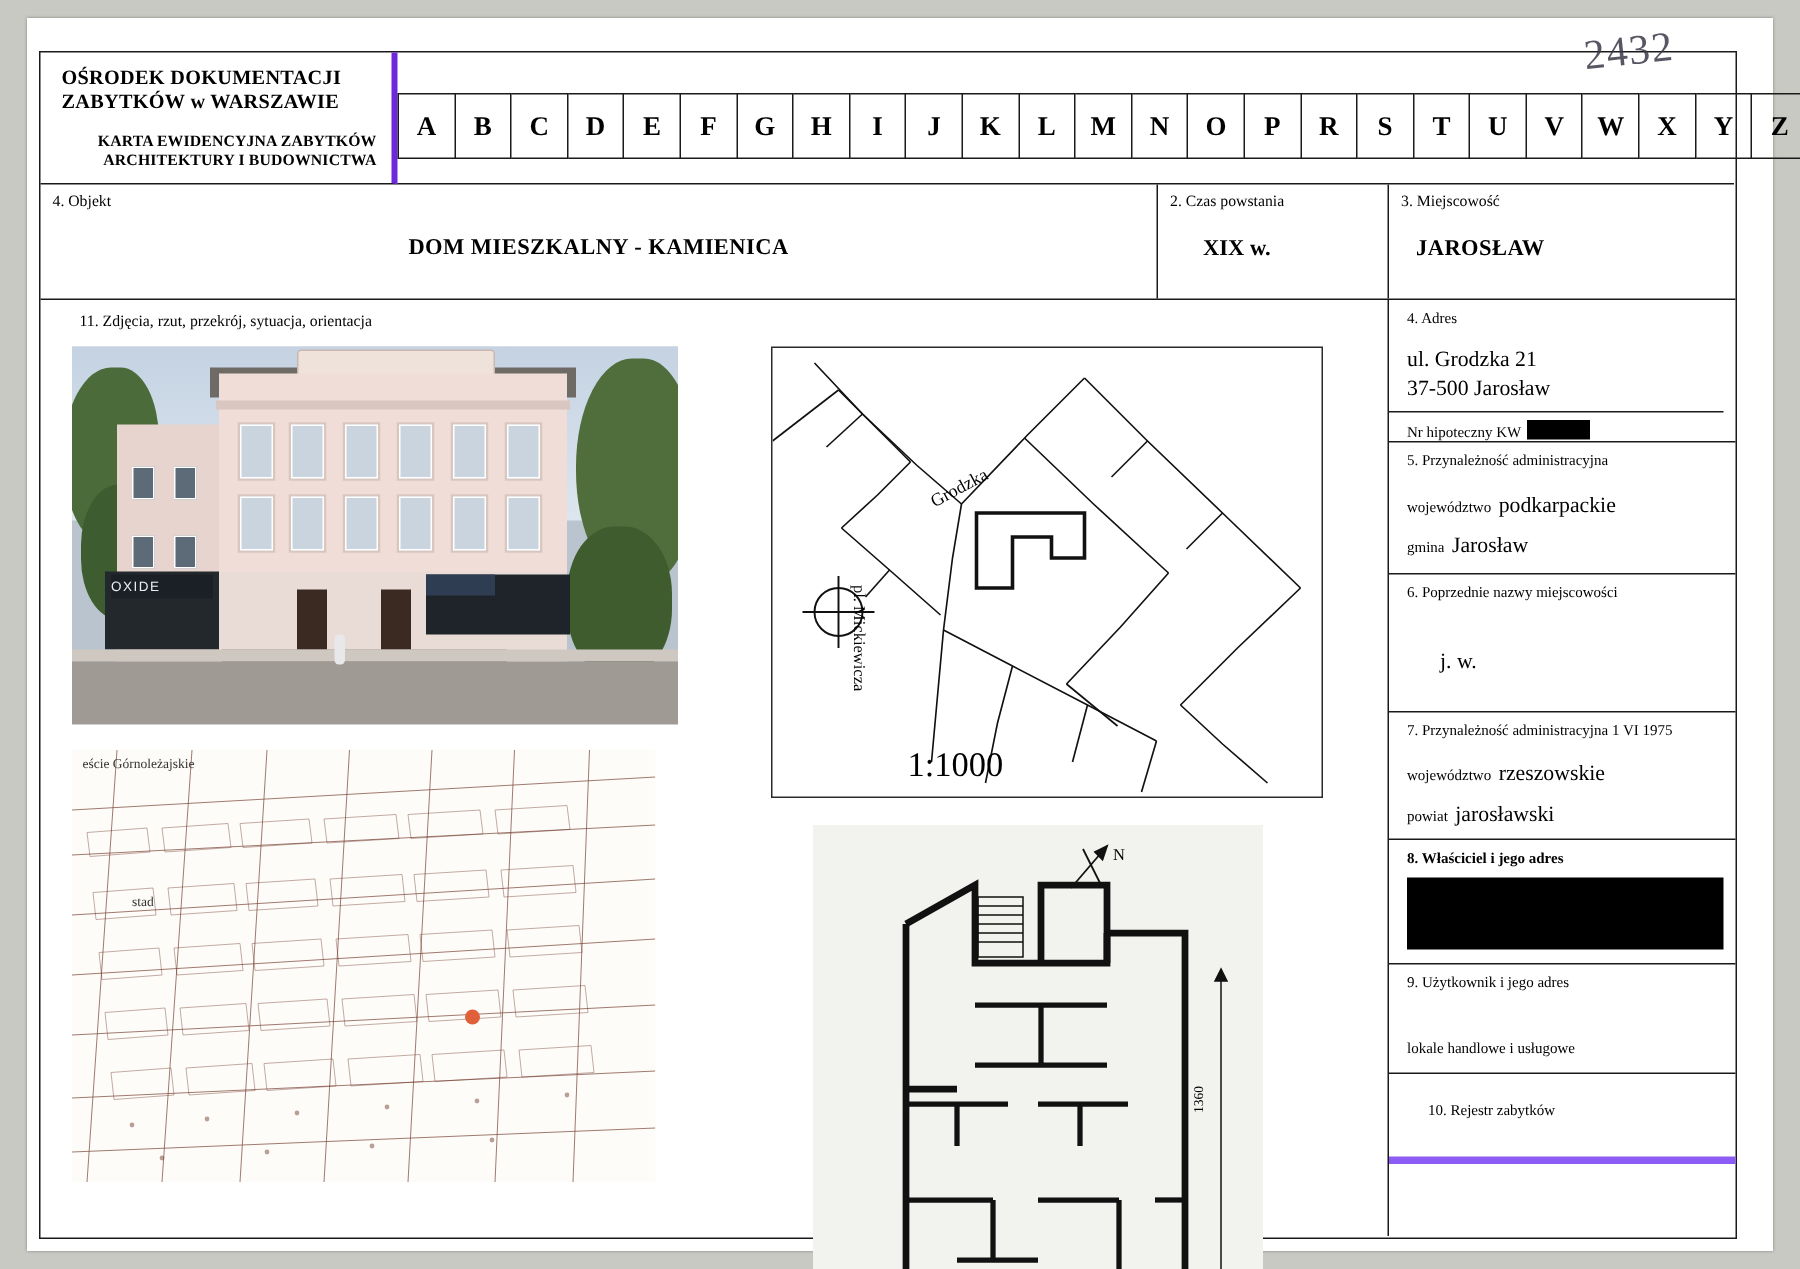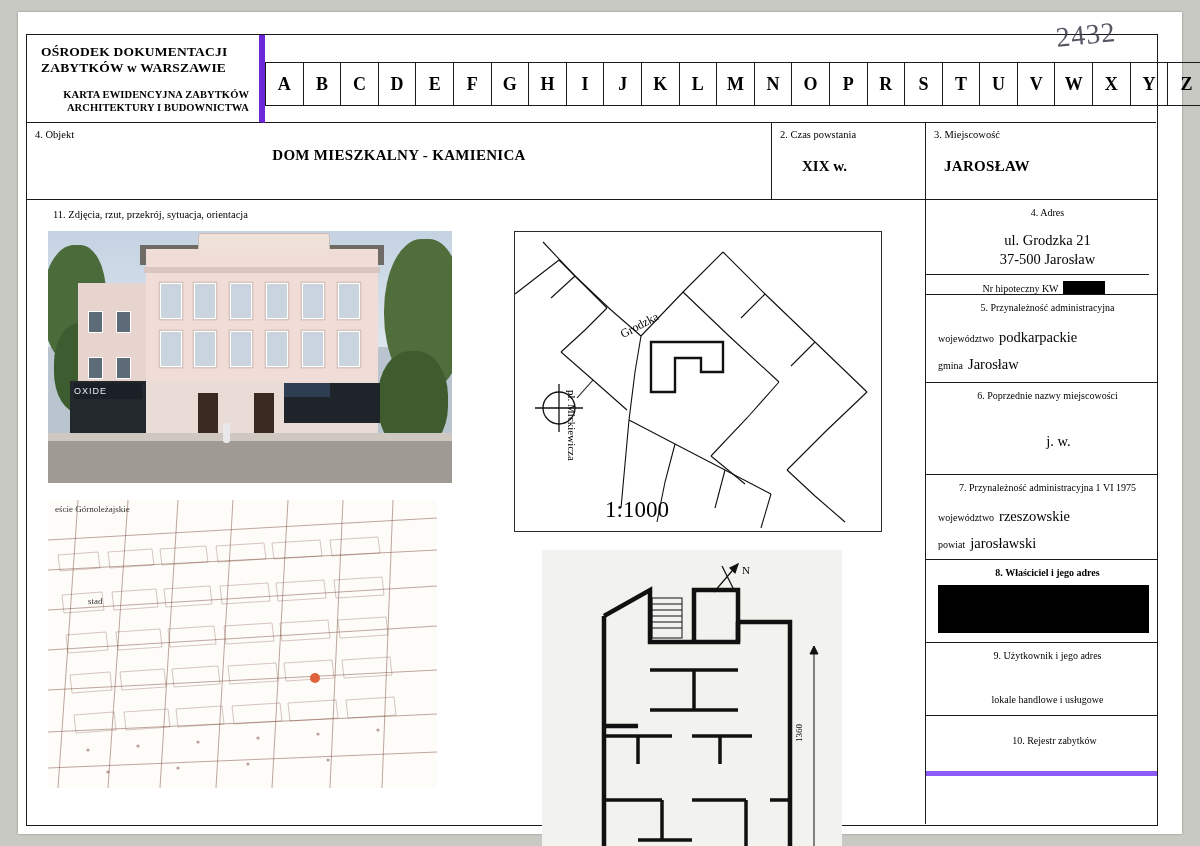--- a/index.html
+++ b/index.html
@@ -20,21 +20,21 @@
     position:absolute;
     left:8px;top:22px;
     width:1130px;height:790px;
     border:1px solid #1a1a1a;
   }
   
   .hdr-left{
     position:absolute;left:9px;top:23px;width:238px;height:88px;
     box-sizing:border-box;
     padding:9px 10px 0 14px;
-    border-right:6px solid #6d28d9;
+    border-right:4px solid #6d28d9;
     border-bottom:1px solid #1a1a1a;
   }
   .hdr-title{font-size:13.5px;font-weight:bold;letter-spacing:.2px;line-height:16px;}
   .hdr-sub{font-size:10.5px;font-weight:bold;line-height:13px;margin-top:12px;letter-spacing:.1px;text-align:right;}
   .alpha{
     position:absolute;left:247px;top:23px;width:891px;height:88px;
     border-bottom:1px solid #1a1a1a;
     box-sizing:border-box;
   }
   .alpha-row{
@@ -57,21 +57,21 @@
   }
   
   .r1{
     position:absolute;left:9px;top:111px;width:1130px;height:77px;
     border-bottom:1px solid #1a1a1a;box-sizing:border-box;
   }
   .c-obj{position:absolute;left:0;top:0;width:745px;height:76px;border-right:1px solid #1a1a1a;box-sizing:border-box;}
   .c-czas{position:absolute;left:745px;top:0;width:154px;height:76px;border-right:1px solid #1a1a1a;box-sizing:border-box;}
   .c-miej{position:absolute;left:899px;top:0;width:231px;height:76px;box-sizing:border-box;}
   .fld-num{font-size:10.5px;padding:6px 0 0 8px;}
-  .obj-val{font-size:15px;font-weight:bold;text-align:center;margin-top:7px;letter-spacing:.3px;}
+  .obj-val{font-size:15px;font-weight:bold;text-align:center;margin-top:17px;letter-spacing:.3px;}
   .czas-val{font-size:15px;font-weight:bold;margin-top:18px;padding-left:30px;}
   .miej-val{font-size:15px;font-weight:bold;margin-top:18px;padding-left:18px;letter-spacing:.3px;}
   
   .main-left{
     position:absolute;left:9px;top:188px;width:899px;height:624px;
     border-right:1px solid #1a1a1a;box-sizing:border-box;
   }
   .sec11{font-size:10.5px;padding:9px 0 0 26px;}
   
   .photo{
@@ -121,21 +121,21 @@
   .floorplan{
     position:absolute;left:515px;top:350px;width:300px;height:450px;
     background:#f2f2ee;
   }
   .fp-dim-v{position:absolute;left:248px;top:178px;font-size:9px;transform:rotate(-90deg);font-family:"Liberation Serif",serif;}
   .fp-n{position:absolute;left:200px;top:14px;font-size:11px;font-family:"Liberation Serif",serif;}
   
   .right{
     position:absolute;left:908px;top:188px;width:231px;height:624px;
   }
-  .rcell{position:relative;border-bottom:1px solid #1a1a1a;box-sizing:border-box;padding:6px 0 0 12px;text-align:center;}
+  .rcell{position:relative;border-bottom:1px solid #1a1a1a;box-sizing:border-box;padding:6px 0 0 12px;}
   .rlabel{font-size:10px;line-height:13px;}
   .rbig{font-size:14.5px;line-height:19px;}
   .rsmall{font-size:10px;}
   .redact{display:inline-block;background:#000;height:13px;vertical-align:-2px;}
   .blackbox{background:#000;height:48px;margin:6px 8px 8px 0;}
   .inline-wrap{display:flex;align-items:baseline;gap:5px;}
 </style>
 </head>
 <body>
 

